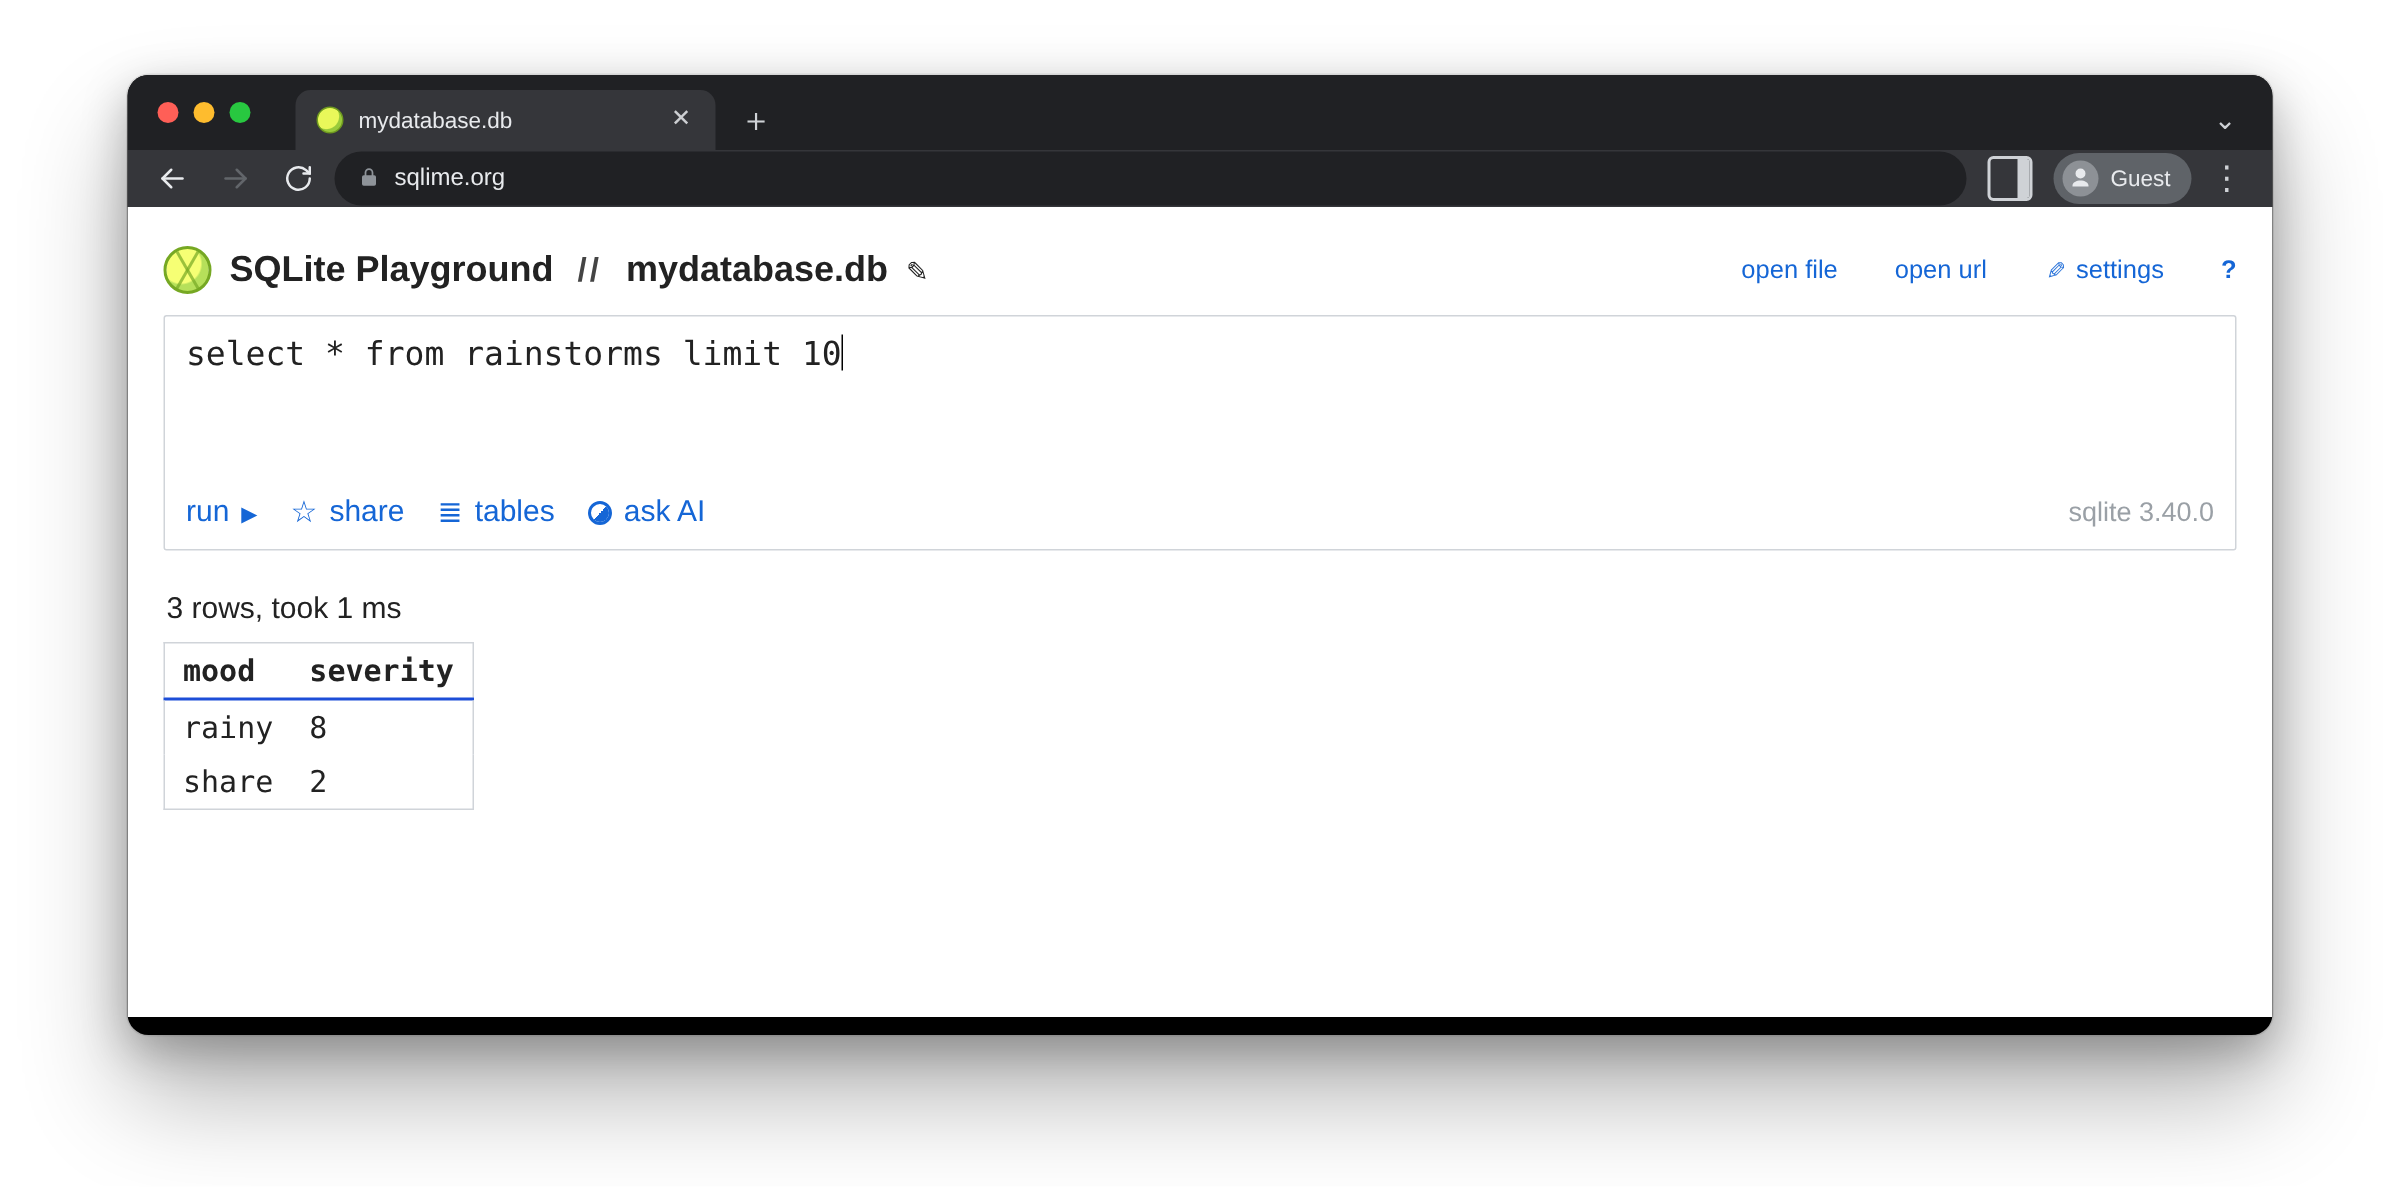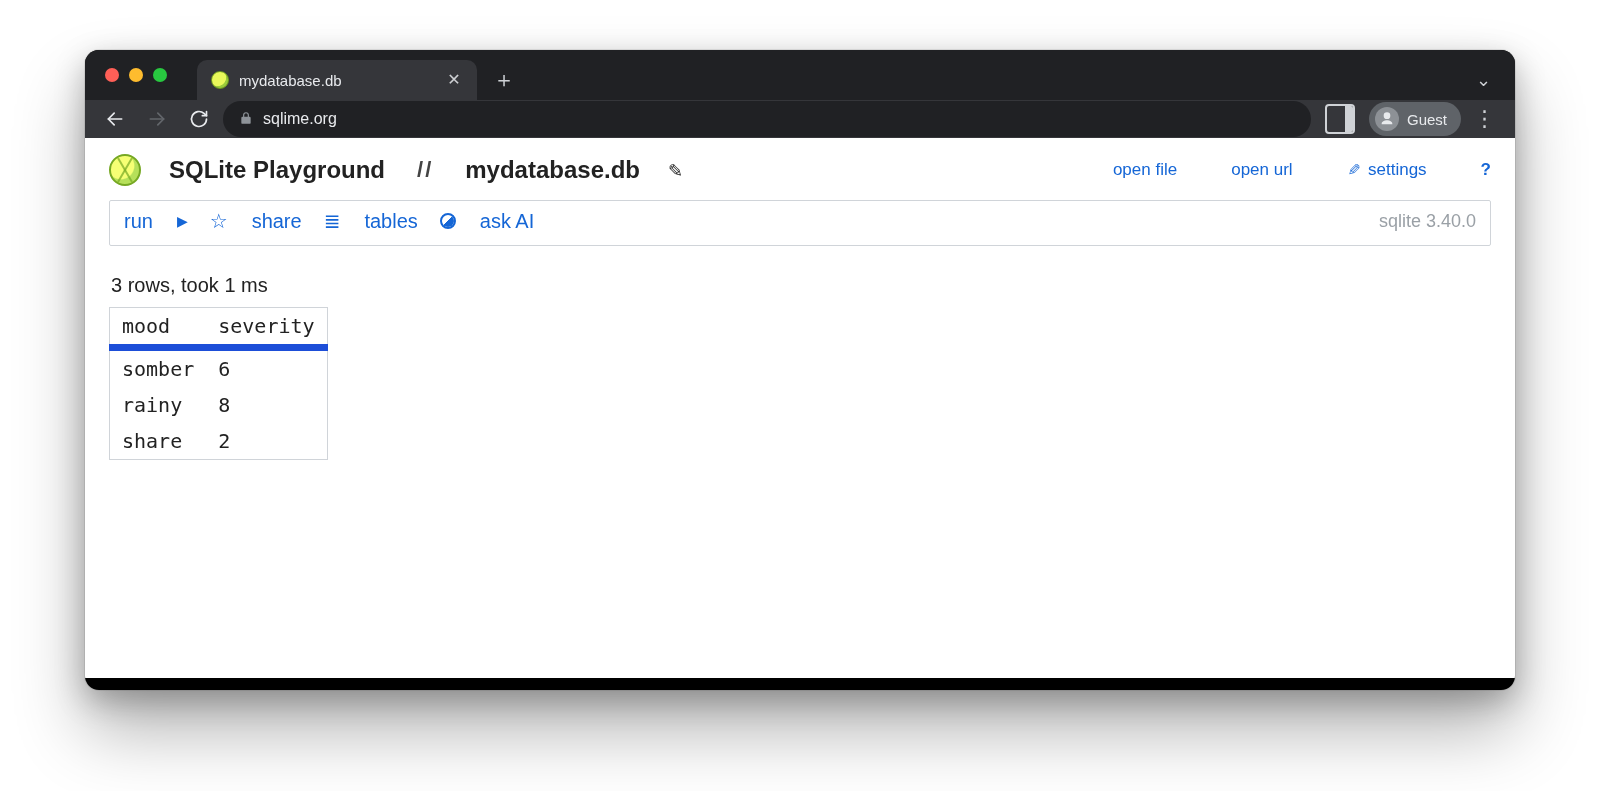--- a/index.html
+++ b/index.html
@@ -127,21 +127,21 @@
   
   .page {
     background:#ffffff;
     height: calc(100% - 100px);
     padding: 16px 24px 24px 24px;
     color:#222;
     overflow:auto;
   }
 
   .page-header {
-    display:flex; align-items:center; gap:28px; margin-bottom:14px;
+    display:flex; align-items:center; gap:12px; margin-bottom:14px;margin-top:10px;
   }
   .logo {
     width:32px; height:32px; border-radius:50%;
     background: radial-gradient(circle at 35% 35%, #f6ff74 0 50%, #b6e05a 55% 100%);
     border: 2px solid #76a823;
     position:relative;
     flex:0 0 auto;
   }
   .logo::before, .logo::after {
     content:""; position:absolute; left:50%; top:50%;
@@ -179,40 +179,40 @@
     background:#000; vertical-align:-4px;
     animation: blink 1.1s steps(1) infinite;
   }
   @keyframes blink { 50% { opacity:0; } }
 
   .editor-actions {
     display:flex; align-items:center; gap:22px;
     padding:8px 14px 12px 14px;
     font-size:20px;
   }
-  .ed-link { color:#1566d6; display:inline-flex; align-items:center; gap:24px; cursor:pointer;}
+  .ed-link { color:#1566d6; display:inline-flex; align-items:center; gap:8px; cursor:pointer;}
   .ed-link .tri { font-size:14px; }
   .ed-spacer { flex:1 1 auto; }
   .ver { color:#9aa0a6; font-size:18px; }
 
   
   .status { font-size:20px; margin:28px 2px 10px; color:#222; }
   table.result {
     border-collapse: collapse;
     font-family: ui-monospace, SFMono-Regular, Menlo, Consolas, monospace;
     font-size:20px;
   }
   table.result th, table.result td {
     padding:6px 12px;
     text-align:left;
   }
   table.result { border:1px solid #d0d4d9; }
   table.result thead th {
-    border-bottom:7px solid #1d4ed8;
-    font-weight:400;
+    border-bottom:2px solid #1d4ed8;
+    font-weight:700;
   }
 
   
   .icon-star::before { content:"☆"; }
   .icon-list::before { content:"≣"; font-size:20px; }
   .icon-orb {
     width:16px; height:16px; border:2px solid #1566d6; border-radius:50%;
     position:relative; display:inline-block; overflow:hidden;
   }
   .icon-orb::after {
@@ -302,20 +302,21 @@
         <a class="hdr-link">
             <span class="icon-link-tilt"></span>
             <span>settings</span>
           </a>
         <a class="hdr-link help">
             <span>?</span>
           </a>
       </div>
 
       <div class="editor">
+        <div class="code-area"><span>select * from rainstorms limit 10</span><span class="caret"></span></div>
         <div class="editor-actions">
           <span class="ed-link">
               <span>run</span> 
               <span class="tri">▶</span>
             </span>
           <span class="ed-link">
               <span class="icon-star"></span>
               <span>share</span>
             </span>
           <span class="ed-link">
@@ -335,24 +336,20 @@
 
       <table class="result">
         <thead>
             <tr>
               <th>mood</th>
               <th>severity</th>
             </tr>
           </thead>
         <tbody>
             <tr>
-              <td>somber</td>
-              <td>6</td>
-            </tr>
-            <tr>
               <td>rainy</td>
               <td>8</td>
             </tr>
             <tr>
               <td>share</td>
               <td>2</td>
             </tr>
           </tbody>
       </table>
 

